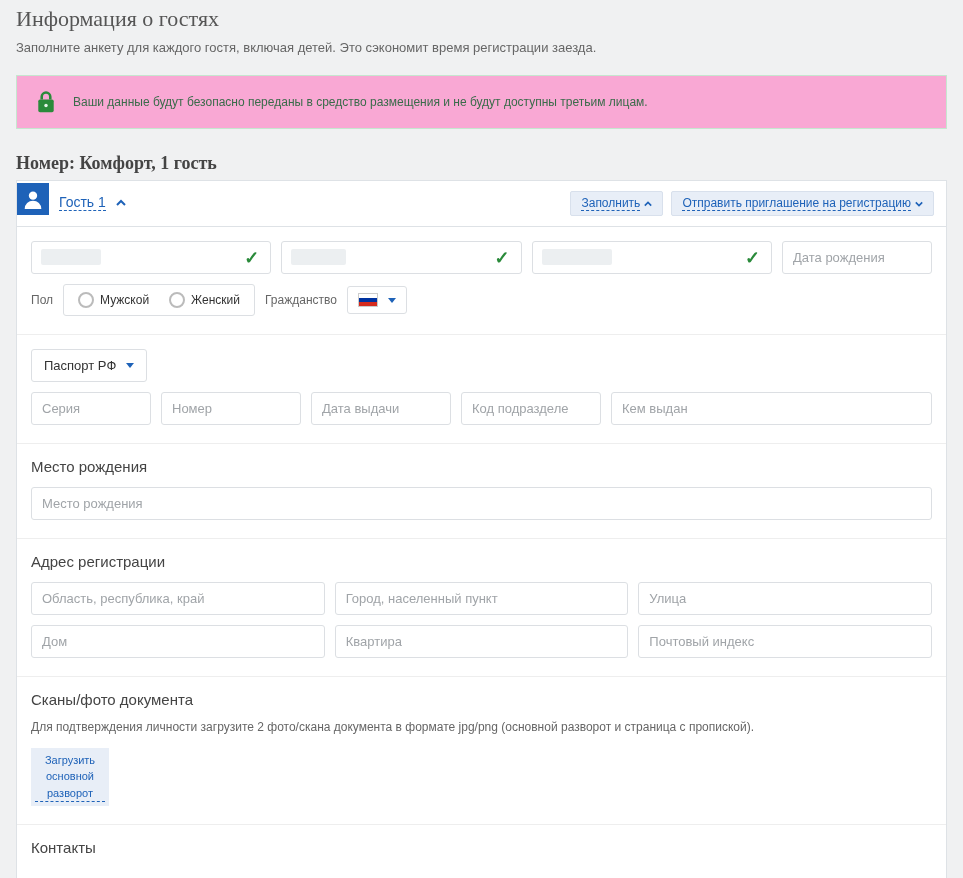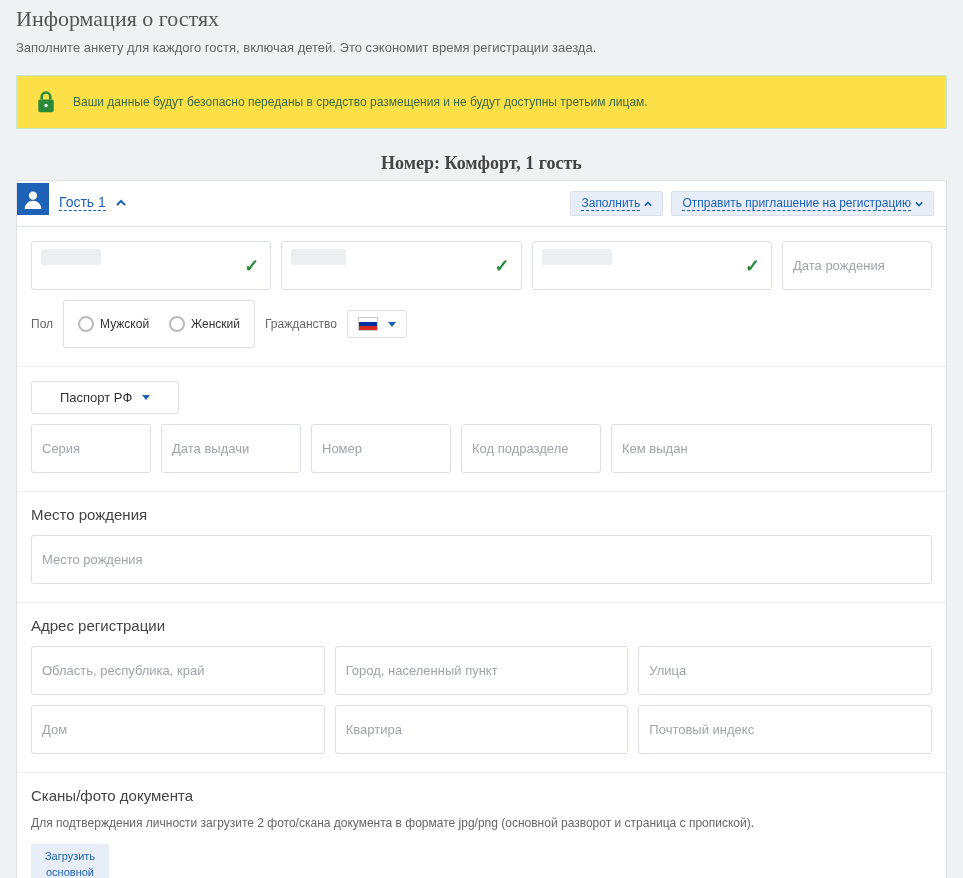--- a/index.html
+++ b/index.html
@@ -1,40 +1,40 @@
 <!DOCTYPE html>
 <html><head>
 <meta charset="utf-8">
 <style>
 * { box-sizing: border-box; margin: 0; padding: 0; }
 body { font-family: Arial, Helvetica, sans-serif; background: #f0f1f2; font-size: 13px; color: #333; }
 .container { width: 963px; margin: 0 auto; padding: 6px 16px 20px; }
 .page-title { font-size: 22px; color: #555; font-weight: normal; margin-bottom: 8px; font-family: Georgia, serif; }
 .page-subtitle { font-size: 13px; color: #666; margin-bottom: 20px; }
-.alert-secure { background: #fde047; border: 1px solid #c6e6cf; padding: 14px 18px; display: flex; align-items: center; gap: 16px; margin-bottom: 24px; }
+.alert-secure { background: #f9a8d4; border: 1px solid #c6e6cf; padding: 14px 18px; display: flex; align-items: center; gap: 16px; margin-bottom: 24px; }
 .alert-secure svg { flex-shrink: 0; }
 .alert-text { color: #3a6b4a; font-size: 12px; }
-.room-title { font-size: 18px; color: #444; font-family: Georgia, serif; margin-bottom: 6px; text-align: center; }
+.room-title { font-size: 18px; color: #444; font-family: Georgia, serif; margin-bottom: 6px; }
 .card { background: #fff; border: 1px solid #dee2e6; }
 .card-header { display: flex; align-items: center; justify-content: space-between; padding: 0 12px 10px 0; border-bottom: 1px solid #dee2e6; }
 .guest-toggle { display: flex; align-items: center; gap: 10px; }
 .avatar-box { width: 32px; height: 32px; background: #1e62b8; display: flex; align-items: center; justify-content: center; }
 .guest-label { color: #1e62b8; font-size: 14px; border-bottom: 1px dashed #1e62b8; cursor: pointer; margin-top:8px; }
 .header-actions { display: flex; gap: 8px; margin-top:10px; }
 .action-pill { background: #e8eef7; border: 1px solid #d8e0ec; padding: 4px 10px; font-size: 12px; cursor: pointer; display: flex; align-items: center; gap: 4px; border-radius: 2px; }
 .action-pill .dashed { color: #1e62b8; border-bottom: 1px dashed #1e62b8; }
 .section { padding: 14px 14px 18px; border-bottom: 1px solid #eee; }
 .row { display: flex; gap: 10px; margin-bottom: 10px; align-items: center; flex-wrap: wrap; }
 .row:last-child { margin-bottom: 0; }
-.input { border: 1px solid #dcdfe3; border-radius: 3px; padding: 16px 10px; font-size: 13px; color: #333; background: #fff; width: 100%; }
+.input { border: 1px solid #dcdfe3; border-radius: 3px; padding: 8px 10px; font-size: 13px; color: #333; background: #fff; width: 100%; }
 .input::placeholder { color: #a0a4a8; }
 .input-wrap { position: relative; flex: 1; }
 .input-wrap.check::after { content: "✓"; position: absolute; right: 12px; top: 50%; transform: translateY(-50%); color: #2a8a3a; font-size: 18px; font-weight: bold; }
 .inline-label { font-size: 12px; color: #666; }
-.radio-group { display: flex; align-items: center; gap: 4px; border: 1px solid #dcdfe3; border-radius: 3px; padding: 12px 6px; background: #fff; }
+.radio-group { display: flex; align-items: center; gap: 4px; border: 1px solid #dcdfe3; border-radius: 3px; padding: 4px 6px; background: #fff; }
 .radio-group label { display: flex; align-items: center; gap: 6px; padding: 3px 8px; font-size: 12px; cursor: pointer; }
 .radio-dot { width: 16px; height: 16px; border: 2px solid #bbb; border-radius: 50%; display: inline-block; }
 .select-wrap { display: inline-flex; align-items: center; gap: 10px; border: 1px solid #dcdfe3; border-radius: 3px; padding: 6px 10px; background: #fff; cursor: pointer; }
 .flag { width: 20px; height: 14px; background: linear-gradient(to bottom, #fff 33%, #0033a0 33%, #0033a0 66%, #d52b1e 66%); border: 1px solid #ccc; }
 .caret { width: 0; height: 0; border-left: 4px solid transparent; border-right: 4px solid transparent; border-top: 5px solid #1e62b8; }
 .section-title { font-size: 15px; color: #444; margin-bottom: 12px; }
 .hint { font-size: 12px; color: #666; margin: 4px 0 14px; }
 .upload-row { display: flex; gap: 28px; }
 .upload-btn { background: #e8eef7; border: none; width: 78px; height: 58px; display: flex; align-items: center; justify-content: center; text-align: center; font-size: 11px; cursor: pointer; padding: 4px; }
 .upload-btn span { color: #1e62b8; border-bottom: 1px dashed #1e62b8; line-height: 1.5; }
@@ -110,29 +110,29 @@
         <span class="inline-label">Гражданство</span>
         <div class="select-wrap">
           <span class="flag"></span>
           <span class="caret"></span>
         </div>
       </div>
     </div>
 
     <div class="section">
       <div class="row">
-        <div class="select-wrap" style="padding:8px 28px">
+        <div class="select-wrap" style="padding:8px 12px">
           <span>Паспорт РФ</span>
           <span class="caret"></span>
         </div>
       </div>
       <div class="row">
         <div class="input-wrap" style="flex:0 0 120px"><input class="input" placeholder="Серия" style=""></div>
+        <div class="input-wrap" style="flex:0 0 140px"><input class="input" placeholder="Номер" style=""></div>
         <div class="input-wrap" style="flex:0 0 140px"><input class="input" placeholder="Дата выдачи" style=""></div>
-        <div class="input-wrap" style="flex:0 0 140px"><input class="input" placeholder="Номер" style=""></div>
         <div class="input-wrap" style="flex:0 0 140px"><input class="input" placeholder="Код подразделе" style=""></div>
         <div class="input-wrap" style="flex:1"><input class="input" placeholder="Кем выдан" style=""></div>
       </div>
     </div>
 
     <div class="section">
       <div class="section-title">Место рождения</div>
       <div class="row">
         <div class="input-wrap" style="flex:1"><input class="input" placeholder="Место рождения" style=""></div>
       </div>

